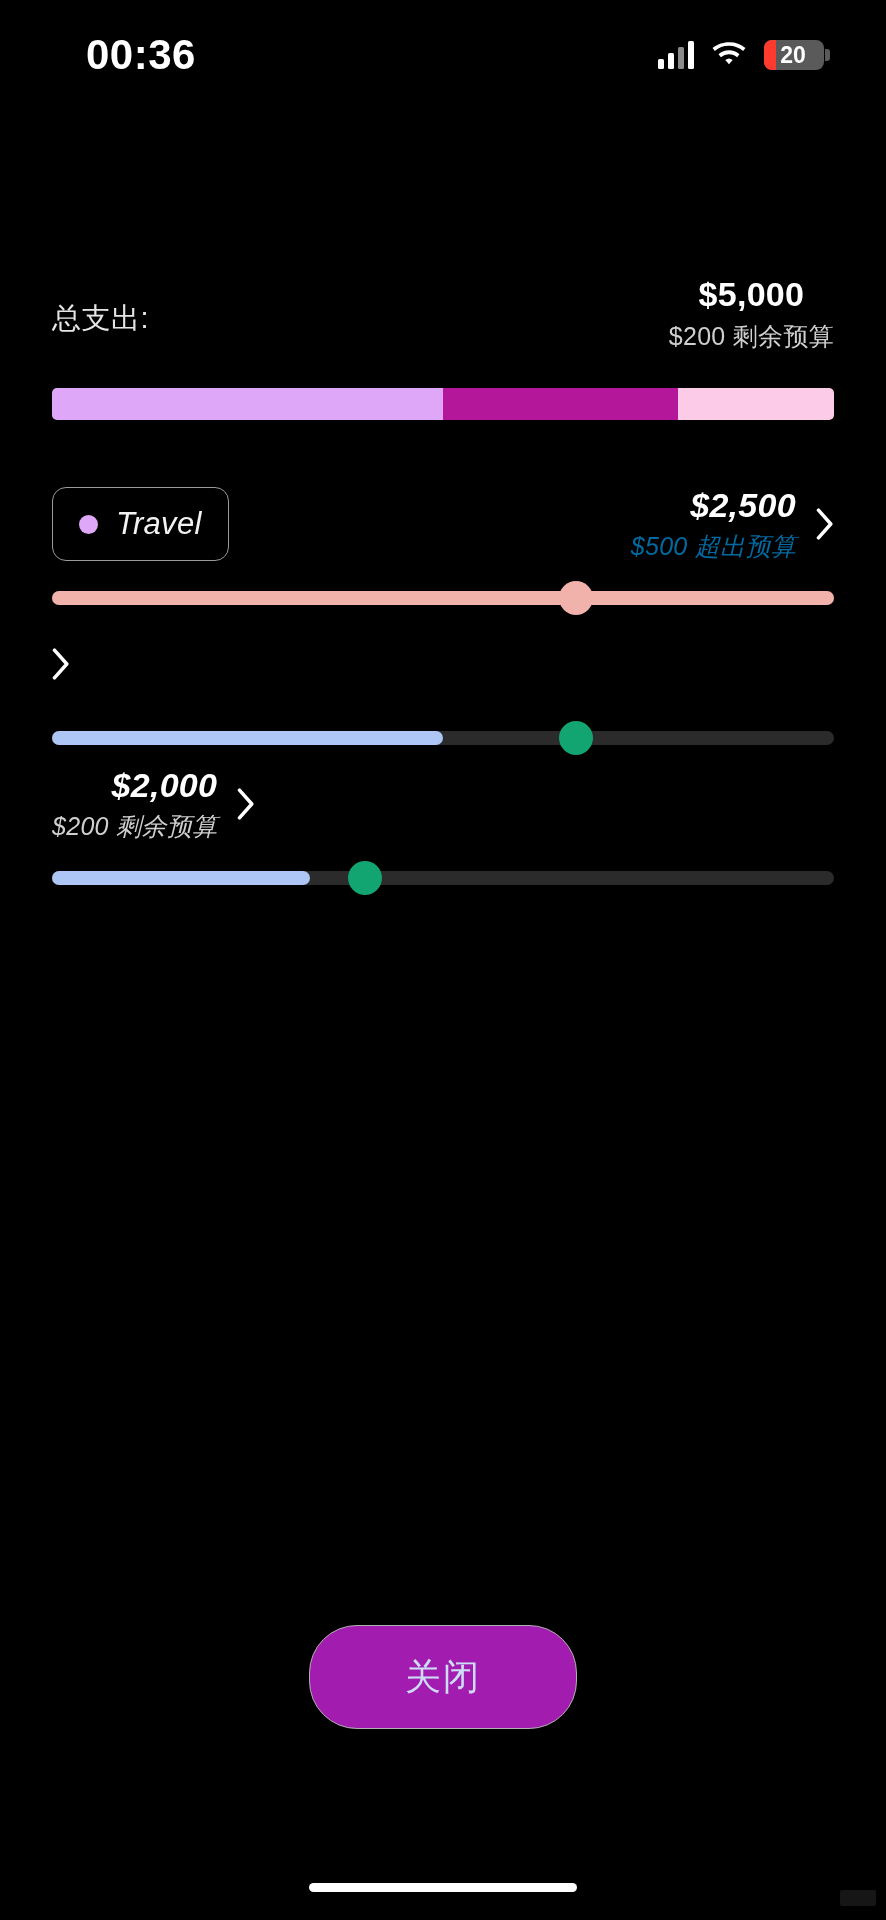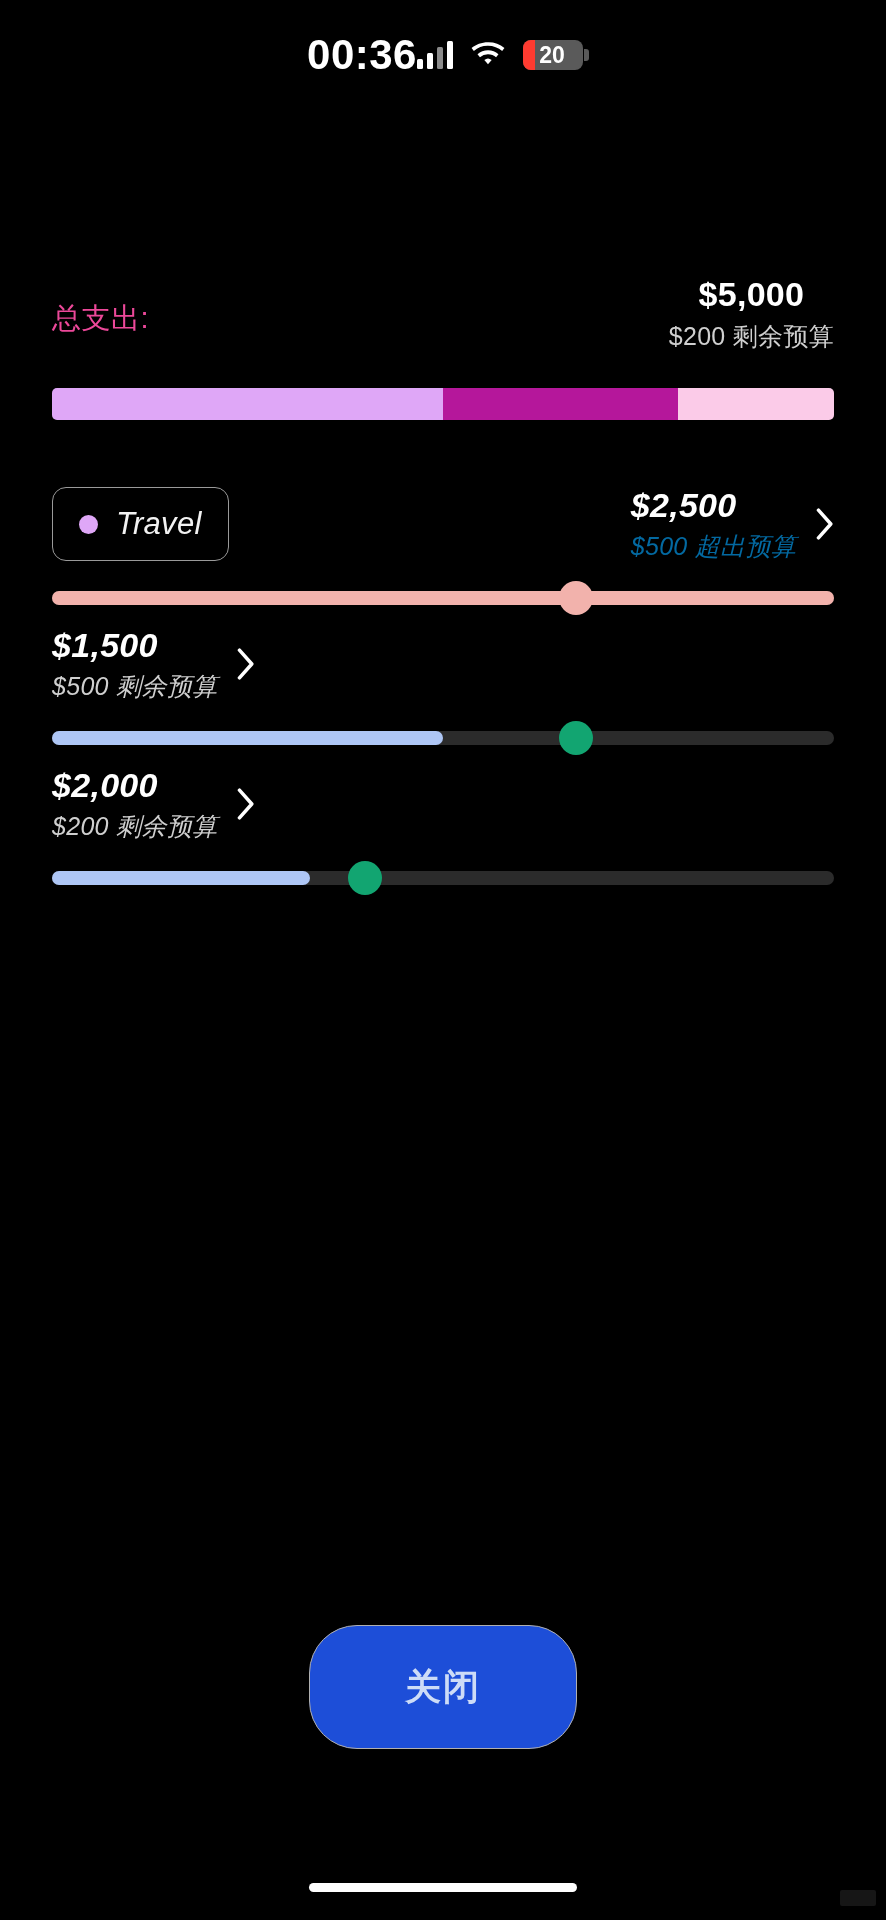--- a/index.html
+++ b/index.html
@@ -18,22 +18,22 @@
     color: #ffffff;
   }
 
   
   .statusbar {
     position: absolute;
     top: 0; left: 0; right: 0;
     height: 110px;
     display: flex;
     align-items: center;
-    justify-content: center;
-    padding: 0 62px 0 66px;
+    justify-content: space-between;
+    padding: 0 62px 0 86px;
   }
   .status-time {
     font-size: 42px;
     font-weight: 700;
     letter-spacing: 0.5px;
     color: #ffffff;
     line-height: 1;
   }
   .status-icons {
     display: flex;
@@ -114,21 +114,21 @@
     top: 275px;
     left: 52px;
     right: 52px;
     height: 80px;
     display: flex;
     align-items: flex-start;
     justify-content: space-between;
   }
   .total-label {
     font-size: 29px;
-    color: #ec4899;
+    color: #e5e5e5;
     margin-top: 24px;
     letter-spacing: 0.5px;
   }
   .total-right {
     text-align: center;
     margin-left: 8px;
   }
   .total-amount {
     font-size: 34px;
     font-weight: 700;
@@ -190,21 +190,21 @@
   .chip-label {
     font-size: 31px;
     color: #f2f2f2;
     letter-spacing: 0.3px;
   }
   .cat-right {
     display: flex;
     align-items: center;
     gap: 20px;
   }
-  .cat-amounts { }
+  .cat-amounts { text-align: right; }
   .cat-amount {
     font-size: 34px;
     font-weight: 700;
     color: #ffffff;
     line-height: 1.2;
     letter-spacing: 0.3px;
   }
   .cat-sub {
     font-size: 25px;
     margin-top: 5px;
@@ -249,32 +249,31 @@
     border-radius: 50%;
   }
 
   
   .close-btn {
     position: absolute;
     left: 50%;
     transform: translateX(-50%);
     top: 1625px;
     width: 268px;
-    height: 124px;
+    height: 104px;
     border: 1.5px solid #b0b0b0;
     border-radius: 48px;
-    background: #1d4ed8;
+    background: #a21caf;
     display: flex;
     align-items: center;
     justify-content: center;
     font-size: 36px;
     color: #cddcf7;
     letter-spacing: 2px;
     cursor: pointer;
-    font-weight: bold;
   }
 
   
   .home-indicator {
     position: absolute;
     bottom: 28px;
     left: 50%;
     transform: translateX(-50%);
     width: 268px;
     height: 9px;
@@ -352,24 +351,20 @@
         </div>
         <div class="slider">
           <div class="track" style="background: rgb(43, 43, 43);"></div>
           <div class="track-fill" style="width: 100%; background: rgb(242, 178, 172);"></div>
           <div class="thumb" style="left: 67%; background: rgb(242, 178, 172);"></div>
         </div>
       </div>
       <div class="cat" style="top: 618px;">
         <div class="cat-head">
           <div class="cat-right">
-            <div class="cat-amounts">
-              <div class="cat-amount">$1,500</div>
-              <div class="cat-sub" style="color: rgb(207, 207, 207);">$500 剩余预算</div>
-            </div>
             <svg class="chevron" viewBox="0 0 12 22">
               <path d="M1.5 1.5L10 11l-8.5 9.5" fill="none" stroke="#ffffff" stroke-width="2.4" stroke-linecap="round" stroke-linejoin="round"></path>
             </svg>
           </div>
         </div>
         <div class="slider">
           <div class="track" style="background: rgb(43, 43, 43);"></div>
           <div class="track-fill" style="width: 50%; background: rgb(174, 198, 245);"></div>
           <div class="thumb" style="left: 67%; background: rgb(18, 165, 113);"></div>
         </div>

